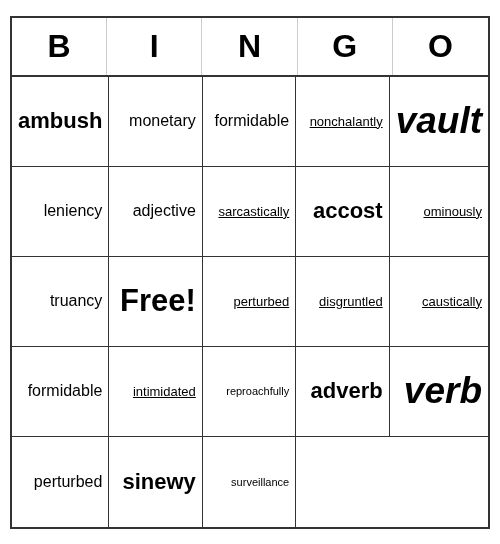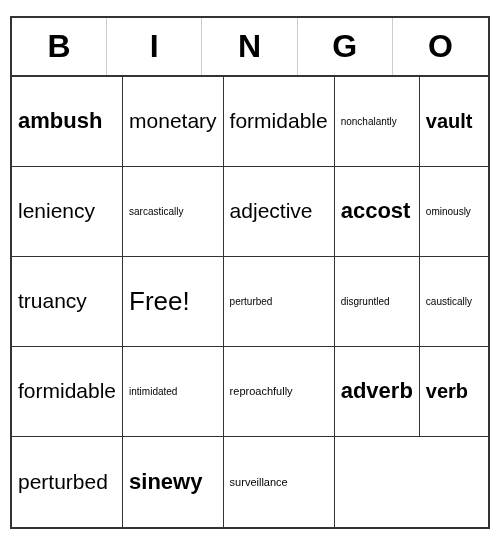--- a/index.html
+++ b/index.html
@@ -36,41 +36,41 @@
       display: grid;
       grid-template-columns: repeat(5, 1fr);
       grid-template-rows: repeat(5, 90px);
     }
     .bingo-cell {
       border-right: 1px solid #333;
       border-bottom: 1px solid #333;
       display: flex;
       align-items: center;
       justify-content: center;
-      text-align: left;
+      text-align: right;
       padding: 6px;
       font-family: Arial, sans-serif;
     }
     .bingo-cell:nth-child(5n) {
       border-right: none;
     }
     .bingo-cell:nth-child(n+21) {
       border-bottom: none;
     }
     .bingo-cell span {
       display: block;
       width: 100%;
     }
     
-    .fs-xl  { font-size: 20px; font-weight: bold; }
+    .fs-xl  { font-size: 37px; font-weight: bold; font-style: italic; }
     .fs-lg  { font-size: 22px; font-weight: bold; }
-    .fs-md  { font-size: 21px; }
-    .fs-sm  { font-size: 10px; }
+    .fs-md  { font-size: 16px; }
+    .fs-sm  { font-size: 13px; text-decoration: underline; }
     .fs-xs  { font-size: 11px; }
-    .free-cell { font-size: 26px; font-weight: normal; }
+    .free-cell { font-size: 31px; font-weight: bold; }
   </style>
 </head>
 <body>
 
 <div class="bingo-card">
   <div class="bingo-header">
     <div class="bingo-header-cell">B</div>
     <div class="bingo-header-cell">I</div>
     <div class="bingo-header-cell">N</div>
     <div class="bingo-header-cell">G</div>
@@ -89,24 +89,24 @@
       <div class="bingo-cell">
         <span class="fs-sm">nonchalantly</span>
       </div>
       <div class="bingo-cell">
         <span class="fs-xl">vault</span>
       </div>
       <div class="bingo-cell">
         <span class="fs-md">leniency</span>
       </div>
       <div class="bingo-cell">
-        <span class="fs-sm">sarcastically</span>
+        <span class="fs-md">adjective</span>
       </div>
       <div class="bingo-cell">
-        <span class="fs-md">adjective</span>
+        <span class="fs-sm">sarcastically</span>
       </div>
       <div class="bingo-cell">
         <span class="fs-lg">accost</span>
       </div>
       <div class="bingo-cell">
         <span class="fs-sm">ominously</span>
       </div>
       <div class="bingo-cell">
         <span class="fs-md">truancy</span>
       </div>

